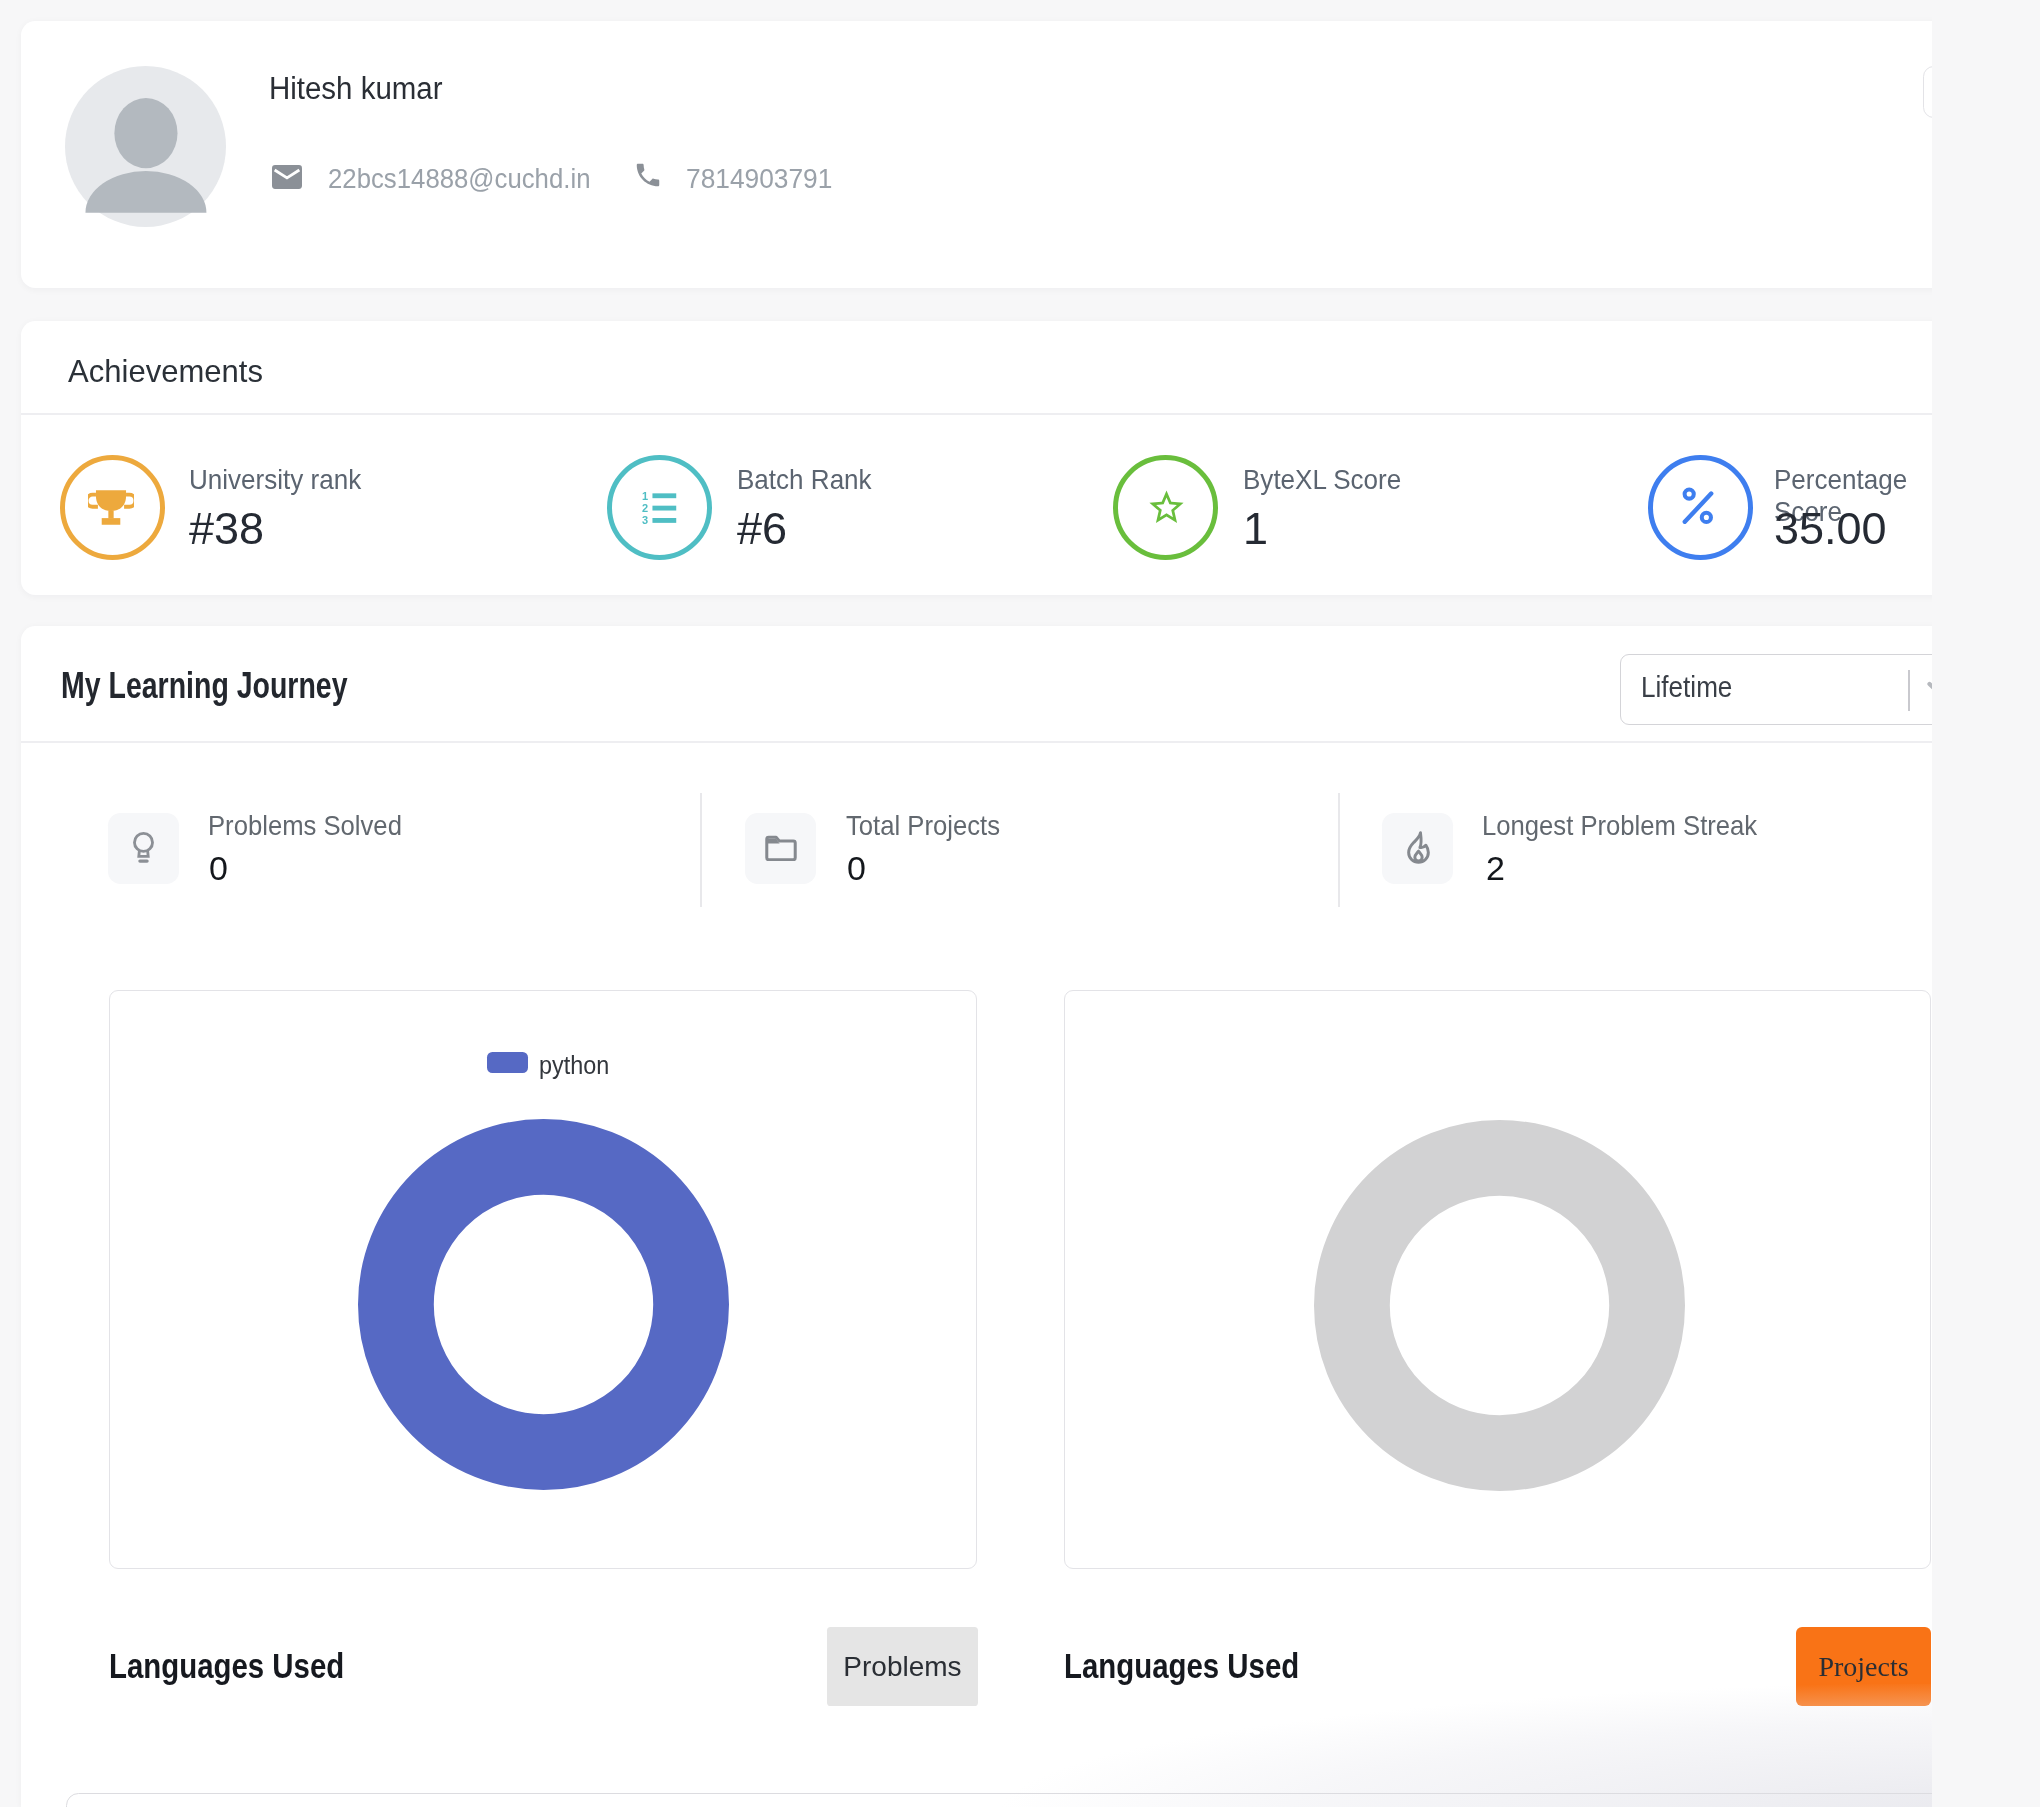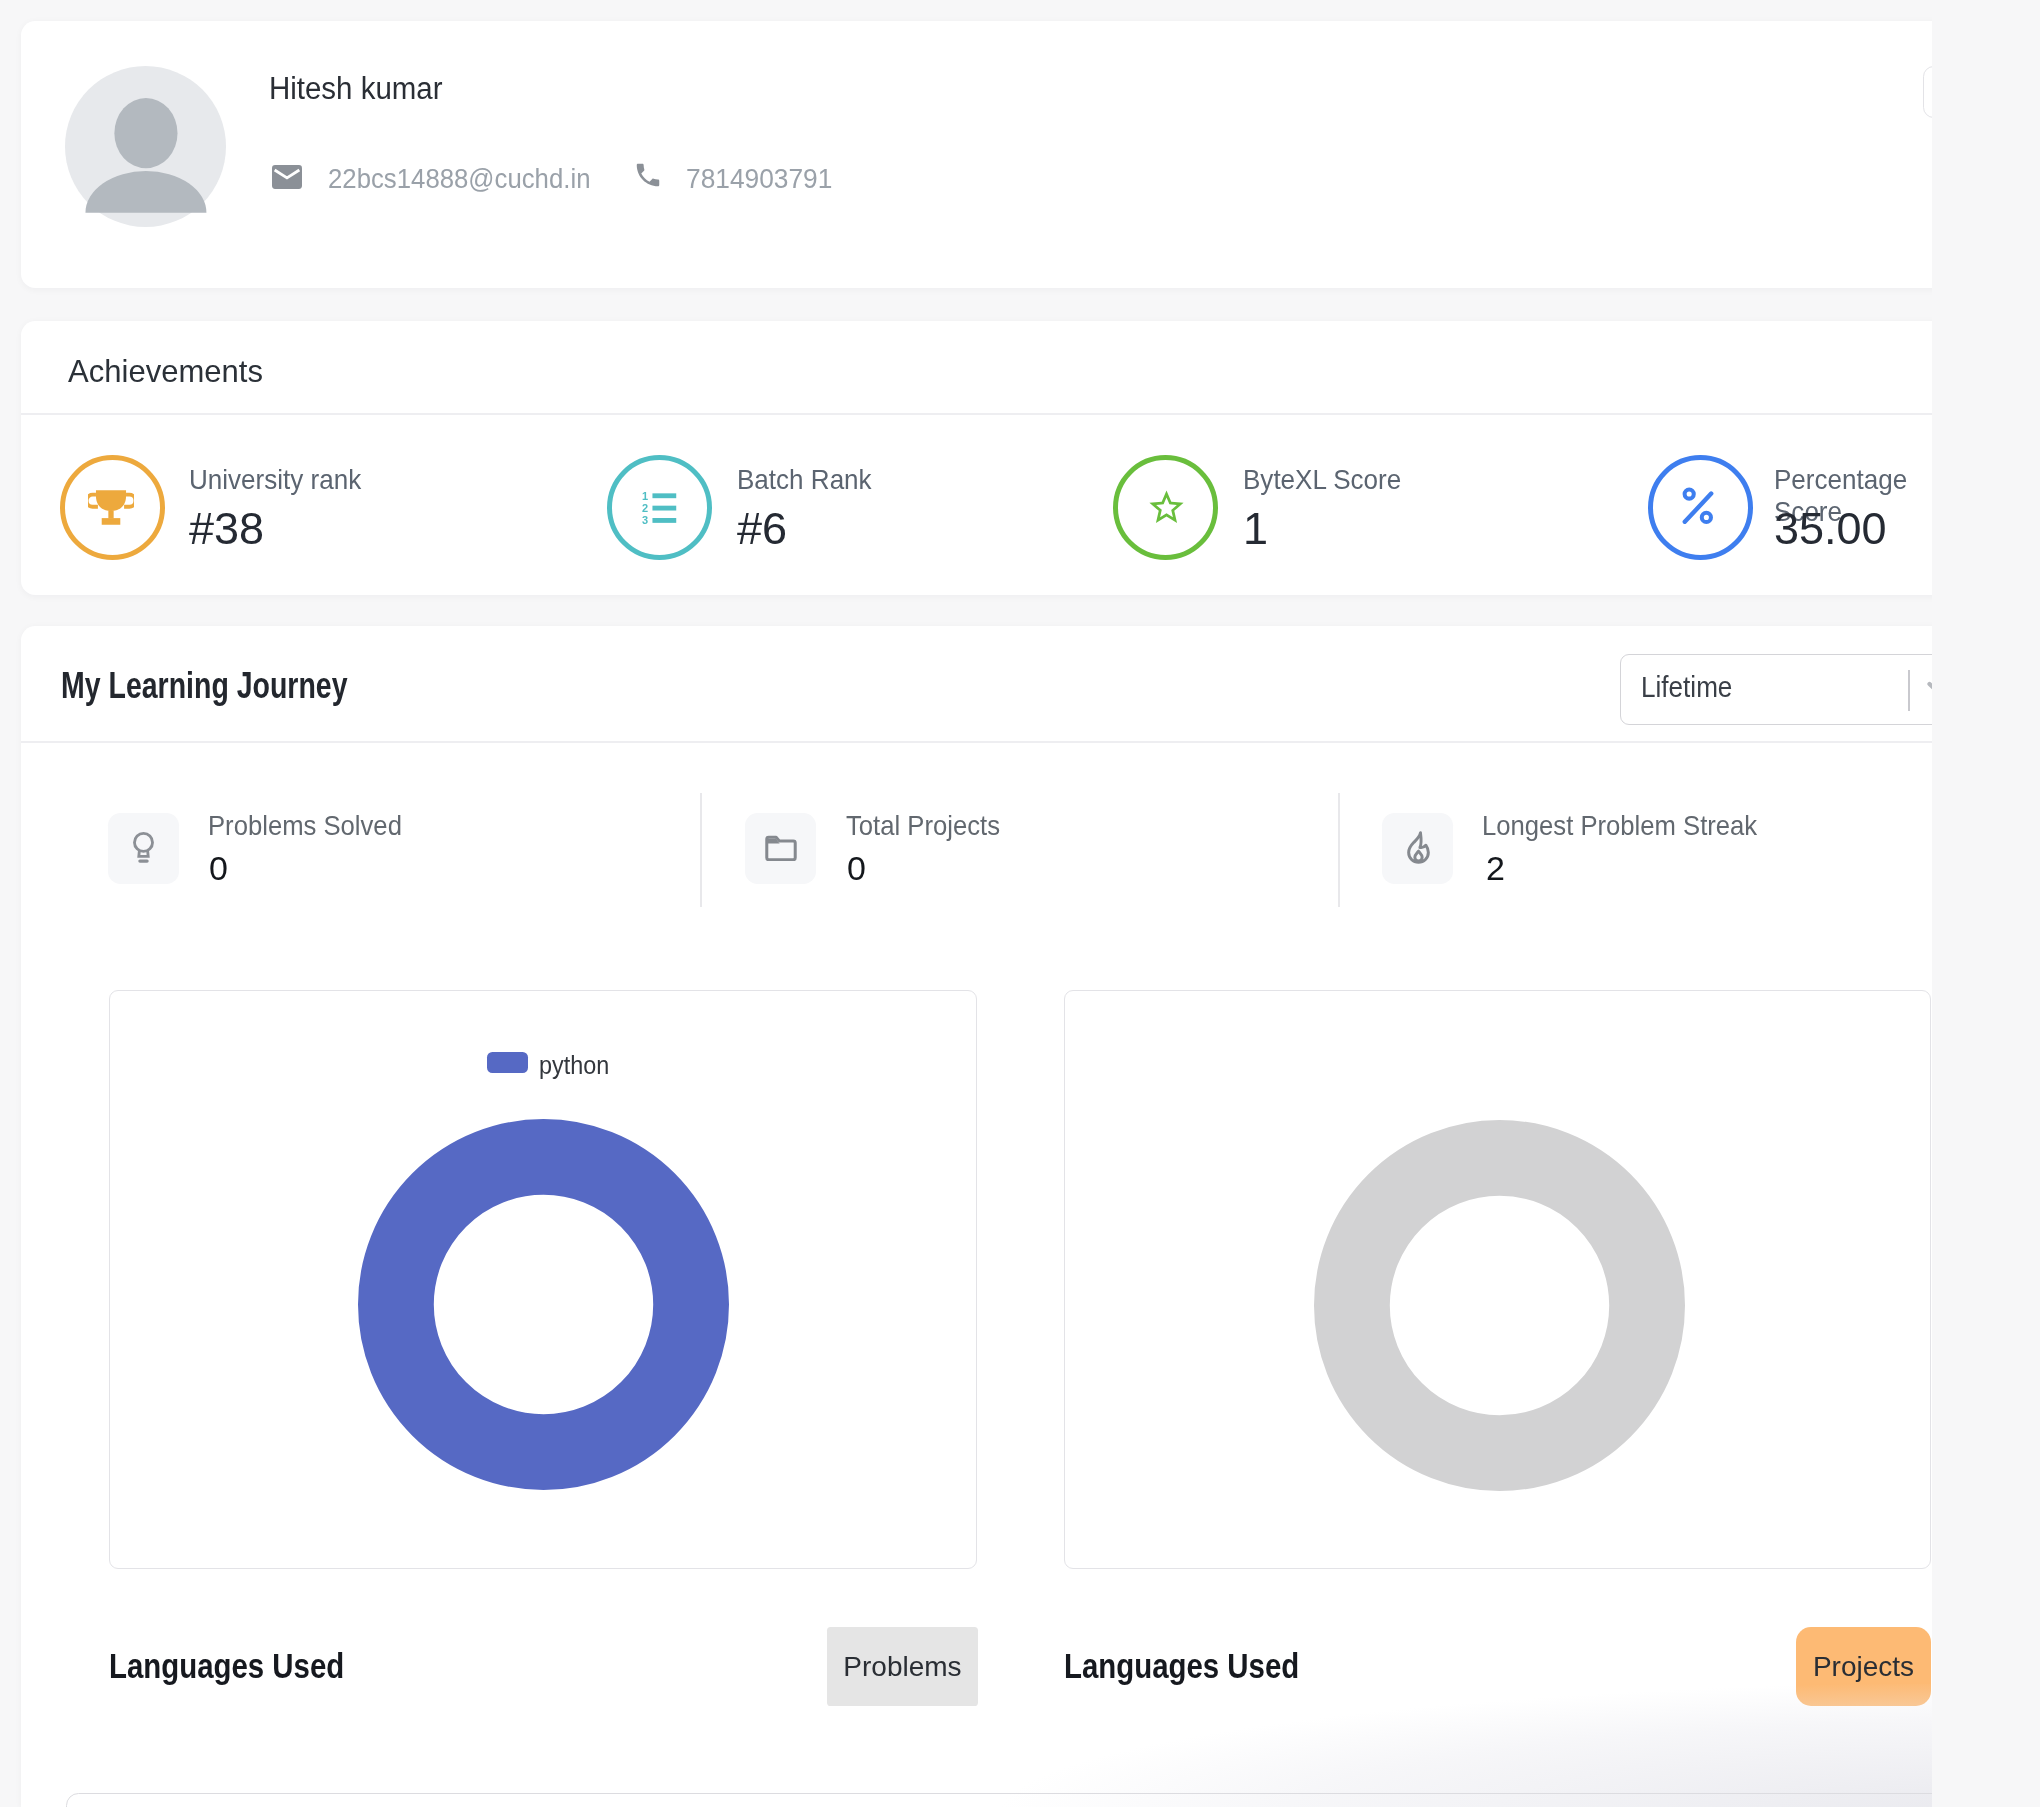--- a/index.html
+++ b/index.html
@@ -143,20 +143,20 @@
   <svg class="abs" style="left:358px; top:1119px;" width="371" height="371" viewBox="0 0 416 416">
     <circle cx="208" cy="208" r="165.5" fill="none" stroke="#5669c4" stroke-width="85"></circle>
   </svg>
   <svg class="abs" style="left:1314px; top:1120px;" width="371" height="371" viewBox="0 0 416 416">
     <circle cx="208" cy="208" r="165.5" fill="none" stroke="#d2d2d3" stroke-width="85"></circle>
   </svg>
 
   <div class="abs" style="left:109px; top:1646px; font-size:35px; font-weight:700; color:#16191f; transform:scaleX(0.84); transform-origin:left top;">Languages Used</div>
   <div class="abs" style="left:827px; top:1627px; width:151px; height:79px; background:#e5e5e5; border-radius:3.6px; text-align:center; line-height:79px; font-size:28px; color:#2a2e34;">Problems</div>
   <div class="abs" style="left:1064px; top:1646px; font-size:35px; font-weight:700; color:#16191f; transform:scaleX(0.84); transform-origin:left top;">Languages Used</div>
-  <div class="abs" style="left:1796px; top:1627px; width:135px; height:79px; background:#fdba74; border-radius:15px; text-align:center; line-height:79px; font-size:28px; color:#2a2e34;">Projects</div>
+  <div class="abs" style="left:1796px; top:1627px; width:135px; height:79px; background:#f97316; border-radius:6px; text-align:center; line-height:79px; font-size:28px; color:#2a2e34;font-family:Liberation Serif, serif;">Projects</div>
 
   <div class="abs" style="left:624px; top:1684px; width:1417px; height:123px; background:radial-gradient(ellipse 1337px 169px at 100% 105%, rgba(229,229,235,0.85) 0%, rgba(236,236,241,0.45) 55%, rgba(238,238,242,0) 78%);"></div>
 
   <div class="abs" style="left:66px; top:1793px; width:1907px; height:53px; border:1.8px solid #dcdce0; border-radius:12.5px; background:transparent;"></div>
 
 </div>
 
 
 </body></html>

